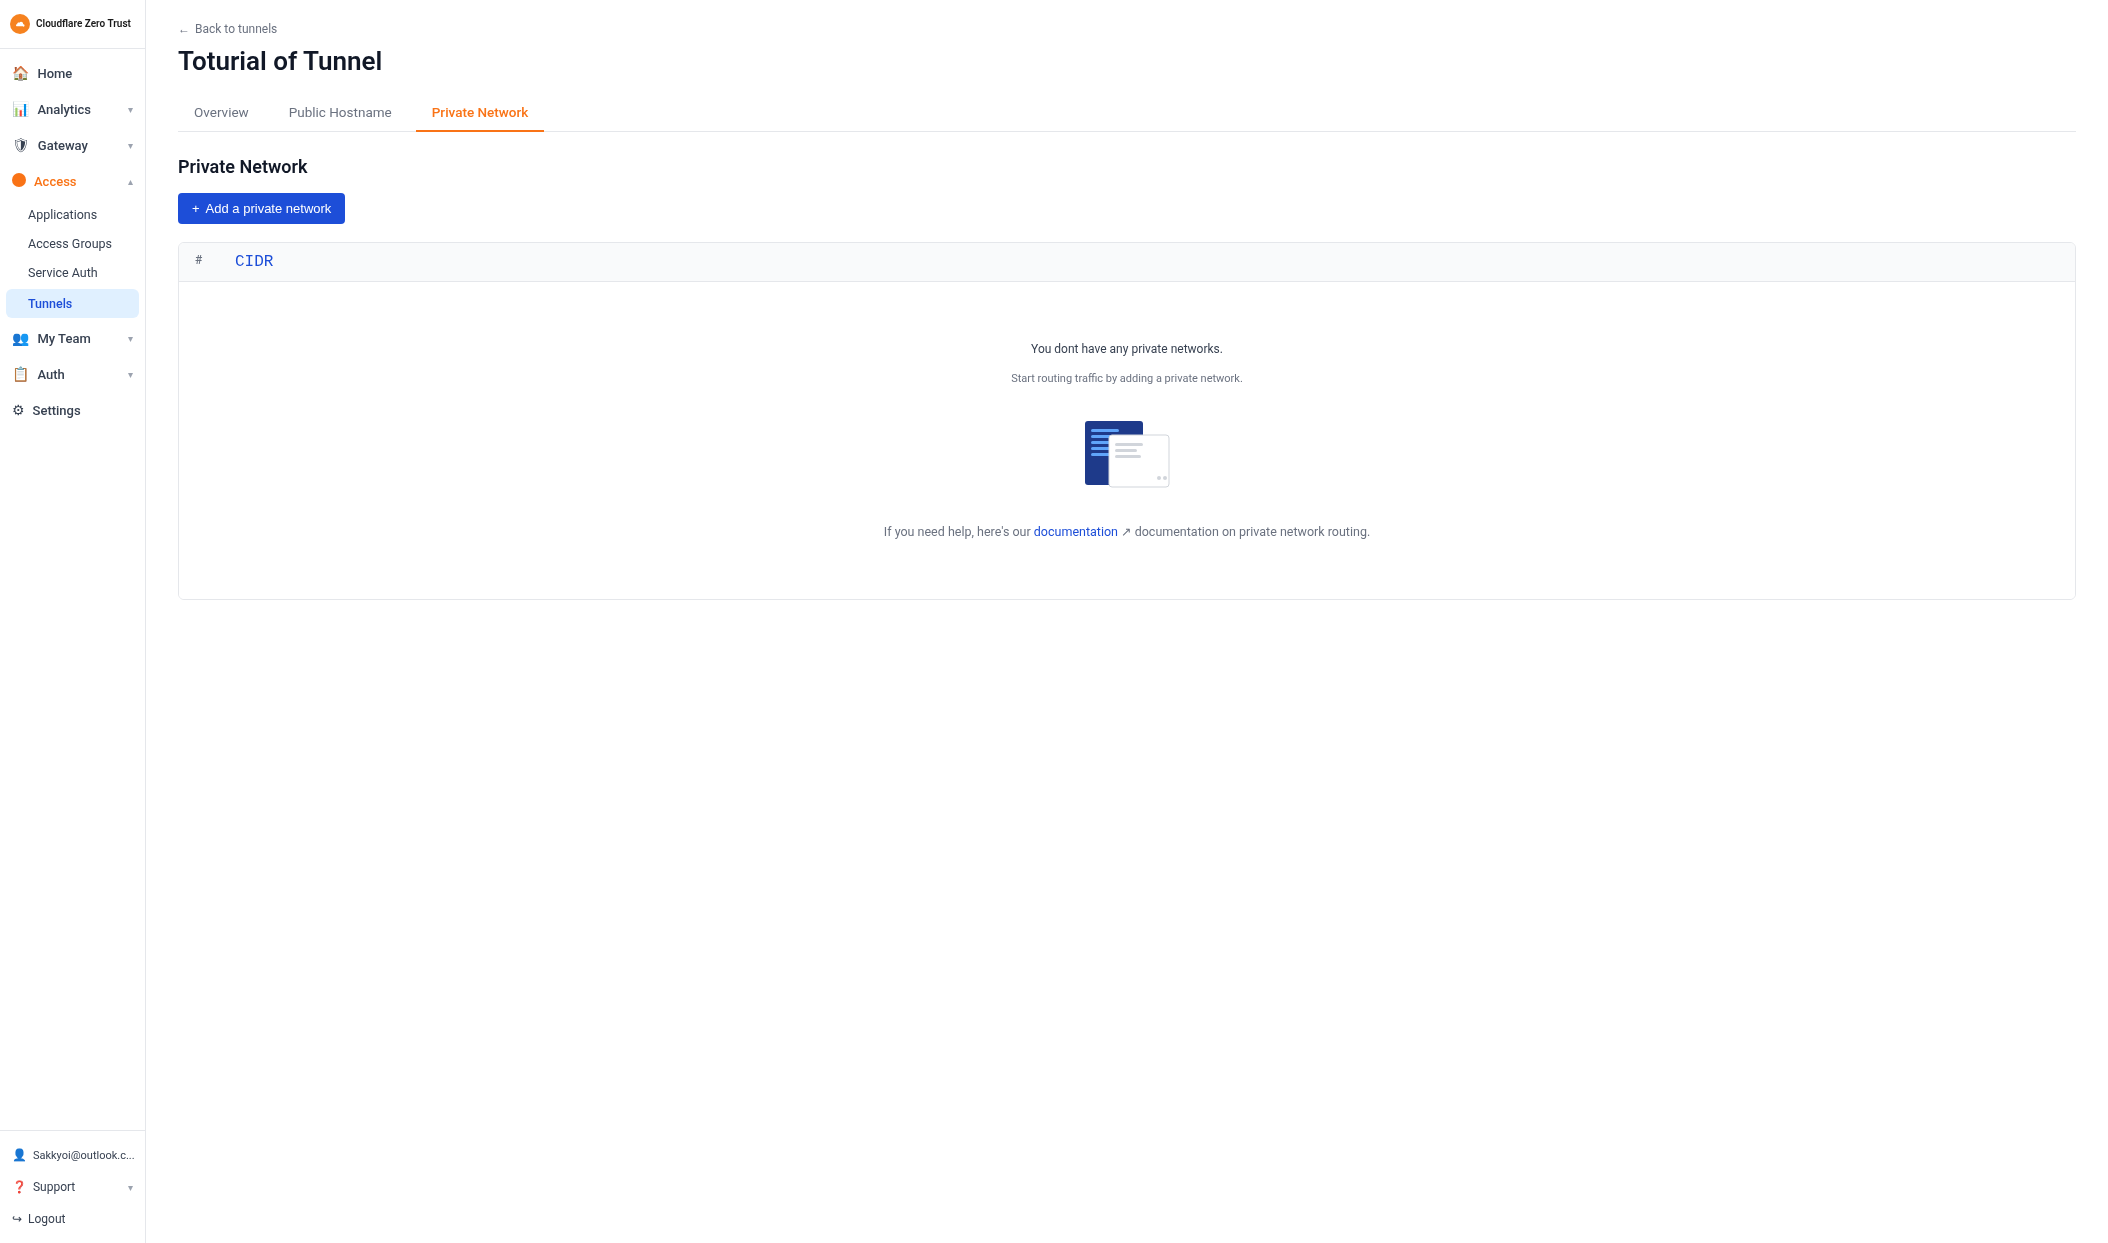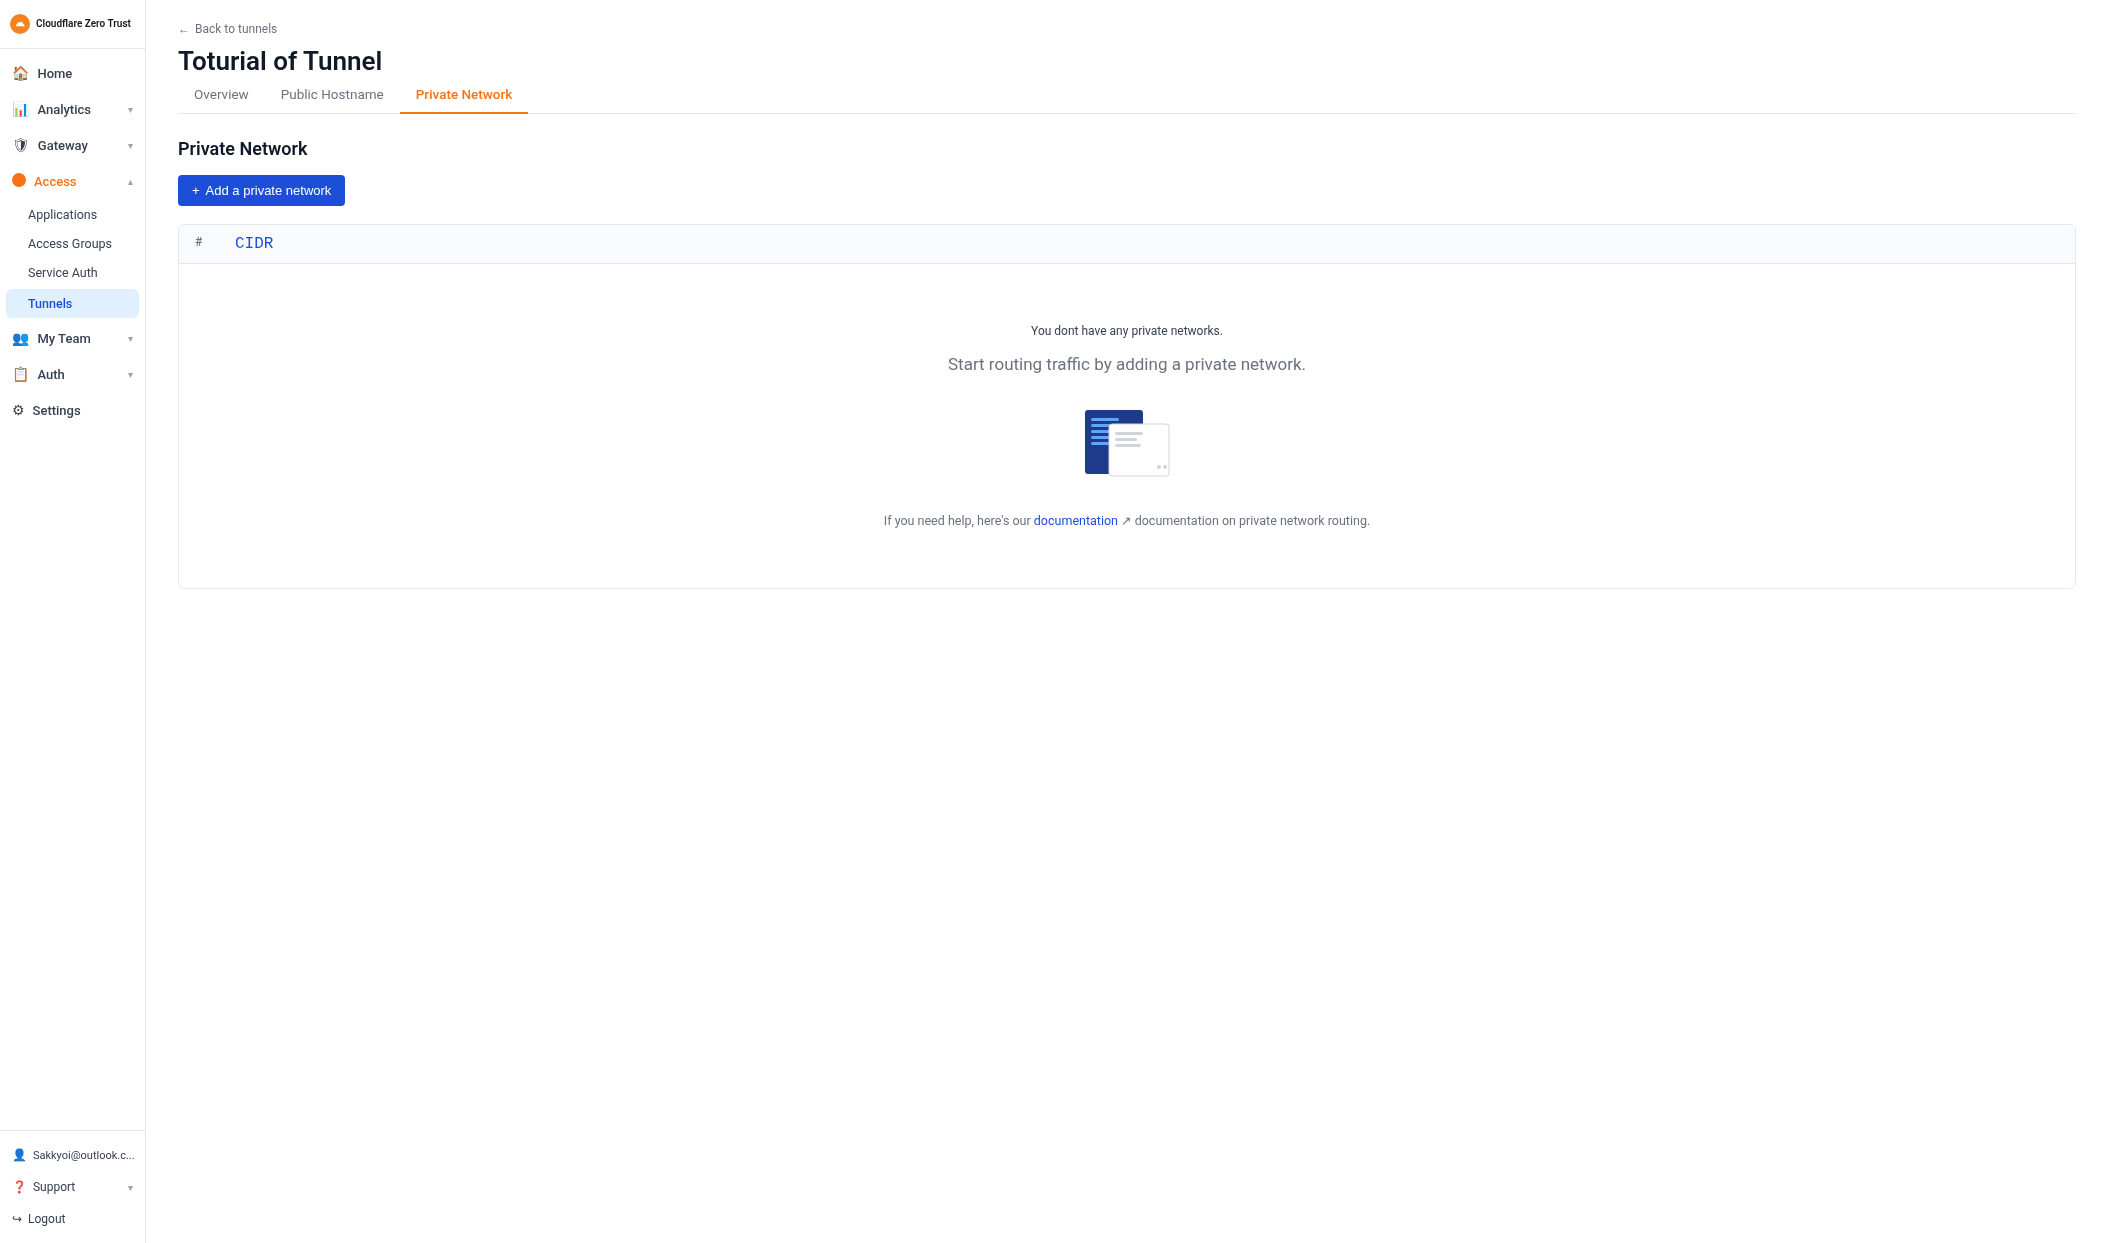--- a/index.html
+++ b/index.html
@@ -89,28 +89,29 @@
       color: #6b7280;
       font-size: 12px;
       cursor: pointer;
       margin-bottom: 10px;
     }
 
     .page-title {
       font-size: 26px;
       font-weight: 600;
       color: #111827;
+      margin-bottom: 18px;
     }
 
     
     .tabs {
       display: flex;
       border-bottom: 1px solid #e5e7eb;
       margin-bottom: 24px;
-      gap: 0;
+      gap: 8px;
     }
     .tab {
       padding: 10px 16px;
       font-size: 13.5px;
       color: #6b7280;
       cursor: pointer;
       border-bottom: 2px solid transparent;
       margin-bottom: -1px;
     }
     .tab.active {
@@ -175,21 +176,21 @@
       padding: 60px 20px;
       background: #fff;
     }
     .empty-title {
       font-size: 12px;
       color: #374151;
       margin-bottom: 16px;
       font-weight: 400;
     }
     .empty-subtitle {
-      font-size: 17px;
+      font-size: 11px;
       color: #6b7280;
       margin-bottom: 28px;
     }
     .empty-illustration {
       margin-bottom: 28px;
     }
     .empty-help {
       font-size: 12.5px;
       color: #6b7280;
     }

